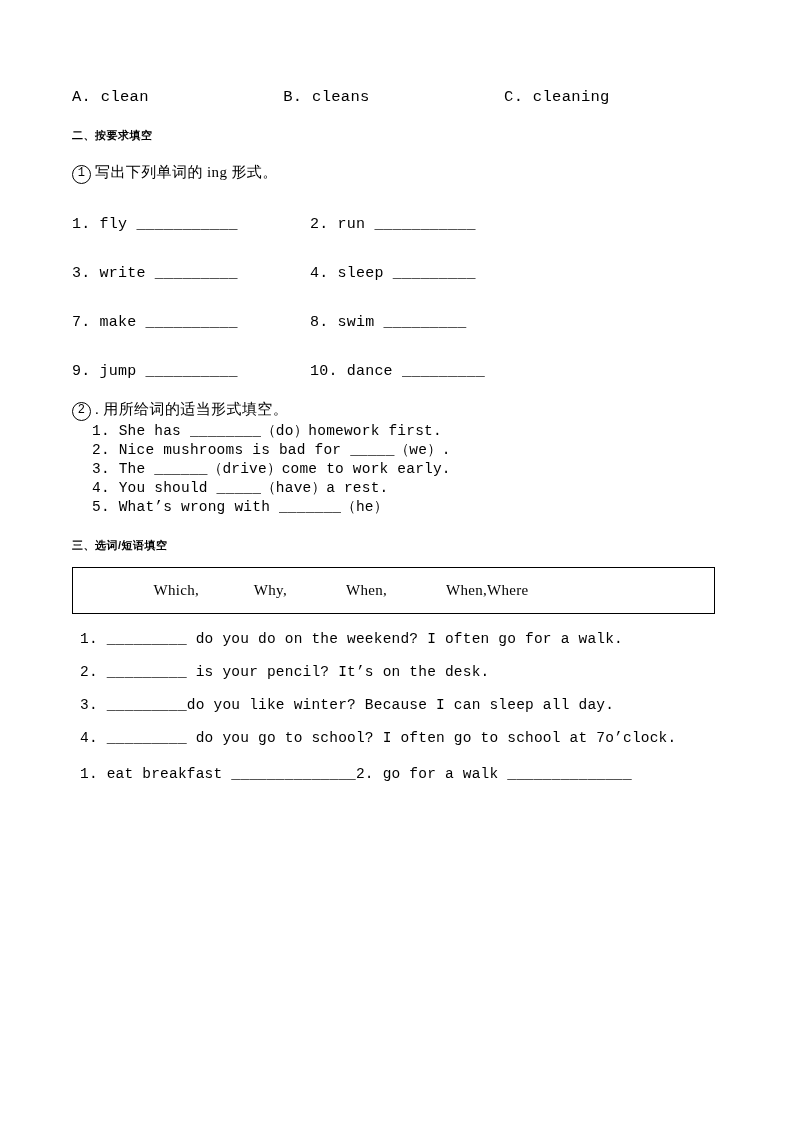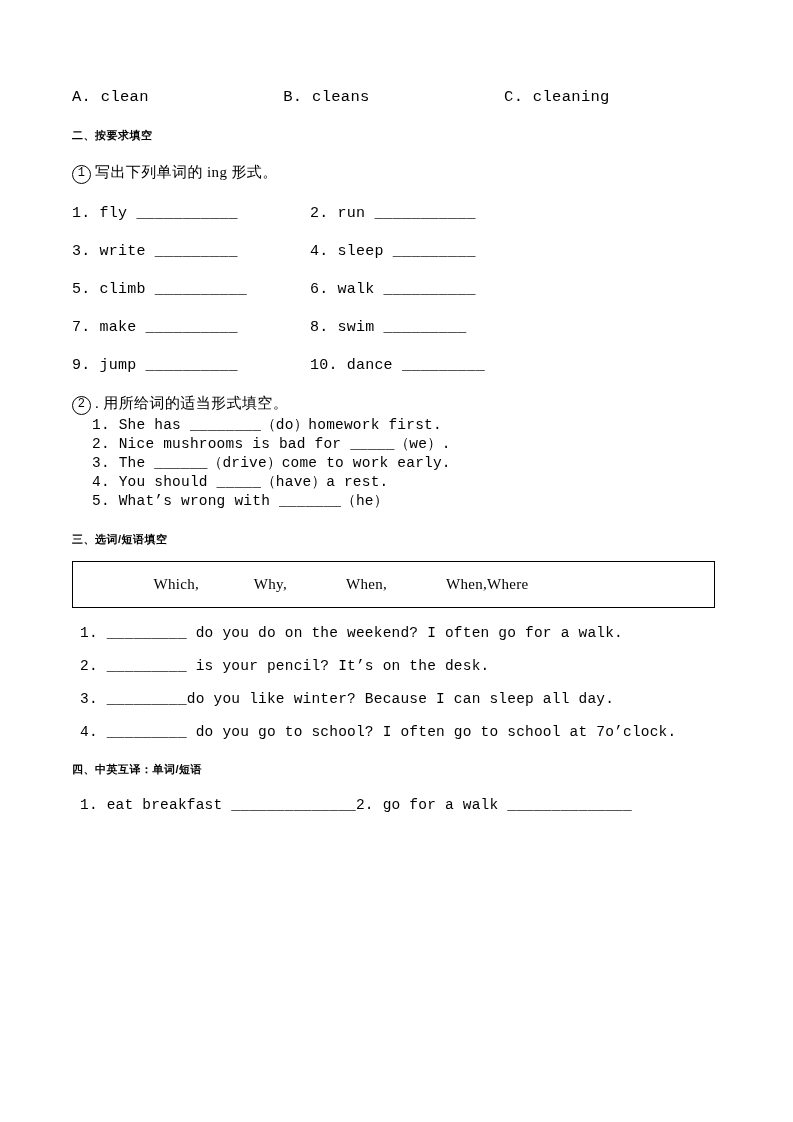--- a/index.html
+++ b/index.html
@@ -49,21 +49,21 @@
     text-align: center;
     border: 1px solid #000;
     border-radius: 50%;
     font-size: 12px;
     font-family: "Liberation Mono", monospace;
     vertical-align: 1px;
     margin-right: 4px;
   }
   .two-col {
     display: flex;
-    margin-top: 21px;
+    margin-top: 32px;
     font-family: "Liberation Mono", monospace;
     font-size: 15px;
     letter-spacing: 0.2px;
   }
   .two-col .c1 {
     width: 238px;
     white-space: pre;
   }
   .two-col .c2 {
     white-space: pre;
@@ -123,24 +123,20 @@
 
   <div class="two-col">
     <div class="c1">1. fly ___________</div>
     <div class="c2">2. run ___________</div>
   </div>
   <div class="two-col">
     <div class="c1">3. write _________</div>
     <div class="c2">4. sleep _________</div>
   </div>
   <div class="two-col">
-    <div class="c1">5. climb __________</div>
-    <div class="c2">6. walk __________</div>
-  </div>
-  <div class="two-col">
     <div class="c1">7. make __________</div>
     <div class="c2">8. swim _________</div>
   </div>
   <div class="two-col">
     <div class="c1">9. jump __________</div>
     <div class="c2">10. dance _________</div>
   </div>
 
   <div class="sub-line">
     <span class="circled">2</span><span>. 用所给词的适当形式填空。</span>
@@ -160,17 +156,16 @@
     <span class="wb3">When,</span>
     <span class="wb4">When,</span>
     <span class="wb5">Where</span>
   </div>
 
   <div class="q-line-wide">1. _________ do you do on the weekend? I often go for a walk.</div>
   <div class="q-line-wide">2. _________ is your pencil? It’s on the desk.</div>
   <div class="q-line-wide">3. _________do you like winter? Because I can sleep all day.</div>
   <div class="q-line-wide">4. _________ do you go to school? I often go to school at 7o’clock.</div>
 
-  <div class="heading">四、中英互译：单词/短语</div>
 
   <div class="trans-line">1. eat breakfast ______________2. go for a walk ______________</div>
 
 </div>
 
 </body></html>

